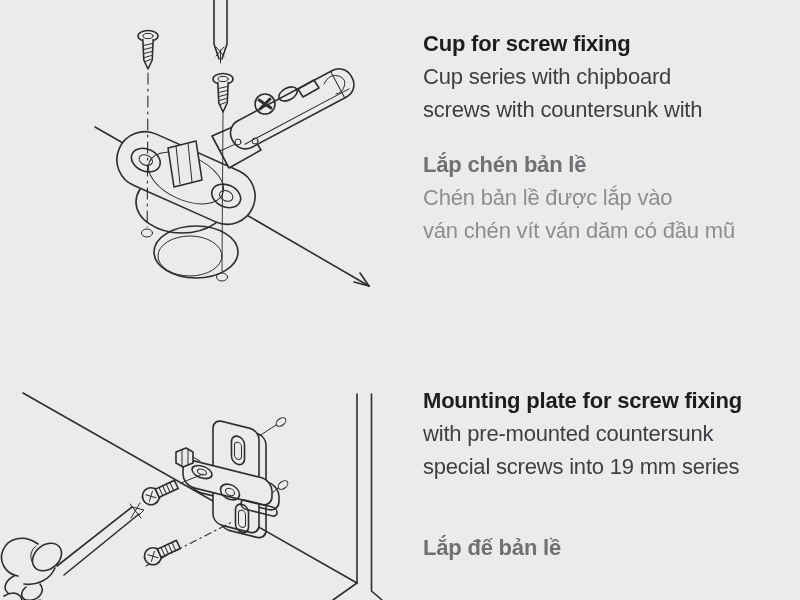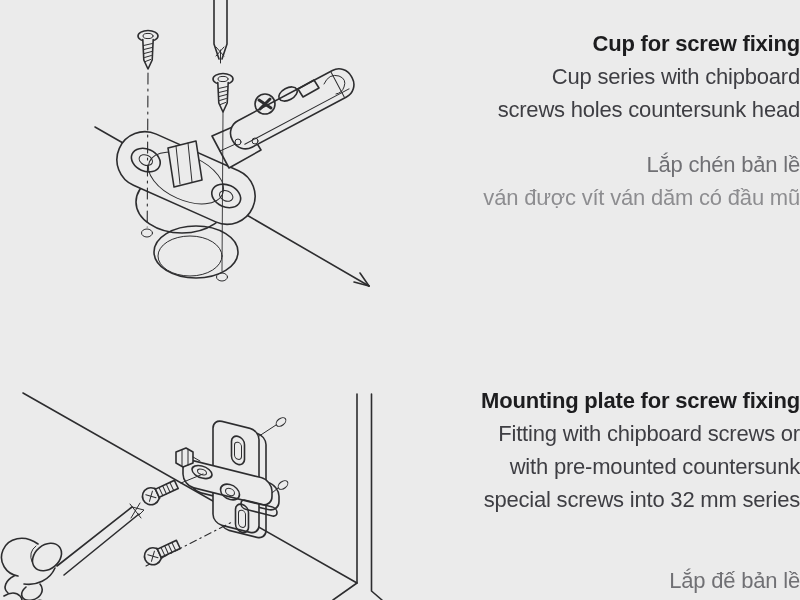--- a/index.html
+++ b/index.html
@@ -5,36 +5,35 @@
   :root{
     --background:#ebebeb; --line:#2d2d2f;
     --heading-en:#1d1d1f; --body-en:#3e3e43;
     --heading-vi:#707074; --body-vi:#8d8d90;
   }
   html,body{margin:0;padding:0;}
   .page{
     position:relative; width:800px; height:600px; overflow:hidden;
     background:var(--background);
     font-family:"Liberation Sans", sans-serif;
-    text-align:right;
   }
   .diagram{position:absolute; left:0;}
   .diagram *{stroke:var(--line); stroke-width:1.6; fill:none; stroke-linecap:round; stroke-linejoin:round;}
   .diagram .bgfill{fill:var(--background);}
   .diagram .thin{stroke-width:1;}
   .diagram .vthin{stroke-width:0.9;}
   .diagram .thick{stroke-width:3;}
   .diagram .dashdot{stroke-dasharray:11 5 2 5; stroke-width:1.1;}
   .diagram .dash2{stroke-dasharray:7 4 1.5 4; stroke-width:1.1;}
   .text-col{position:absolute; left:423px; width:377px; font-size:22px; line-height:33px; letter-spacing:-0.2px;}
   .s1{top:27px;}
   .s2{top:384px;}
   .h-en{font-weight:bold; color:var(--heading-en);}
   .b-en{color:var(--body-en);}
-  .h-vi{font-weight:normal; color:var(--heading-vi);}
+  .h-vi{font-weight:bold; color:var(--heading-vi);}
   .b-vi{color:var(--body-vi);}
   .s1 .h-vi{margin-top:22px;}
   .s2 .h-vi{margin-top:48px;}
 </style>
 </head>
 <body>
 
 <div class="page">
 
   <svg class="diagram" style="top:0" width="420" height="330" viewBox="0 0 420 330">
@@ -193,26 +192,26 @@
       <path d="M14,246 C6,250 2,258 8,263"></path>
       <path d="M26,257 C18,264 22,272 32,270 C41,268 45,260 40,254"></path>
       <path d="M4,266 Q14,260 20,266 Q24,270 20,275"></path>
       <path d="M34,272 q8,-4 12,2"></path>
     </g>
   </svg>
 
   <div class="text-col s1">
     <div class="h-en">Cup for screw fixing</div>
     <div class="b-en">Cup series with chipboard</div>
-    <div class="b-en">screws holes countersunk head</div>
+    <div class="b-en">screws with countersunk with</div>
     <div class="h-vi">Lắp chén bản lề</div>
-    <div class="b-vi">ván được vít ván dăm có đầu mũ</div>
+    <div class="b-vi">Chén bản lề được lắp vào</div>
+    <div class="b-vi">ván chén vít ván dăm có đầu mũ</div>
   </div>
 
   <div class="text-col s2">
     <div class="h-en">Mounting plate for screw fixing</div>
-    <div class="b-en">Fitting with chipboard screws or</div>
     <div class="b-en">with pre-mounted countersunk</div>
-    <div class="b-en">special screws into 32 mm series</div>
+    <div class="b-en">special screws into 19 mm series</div>
     <div class="h-vi">Lắp đế bản lề</div>
   </div>
 
 </div>
 
 </body></html>

